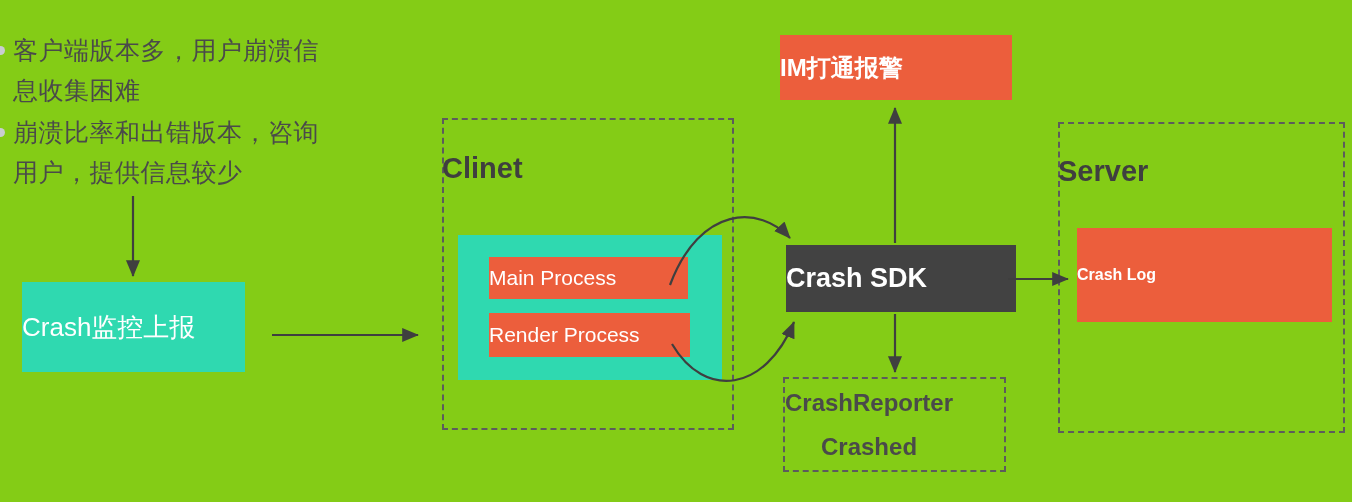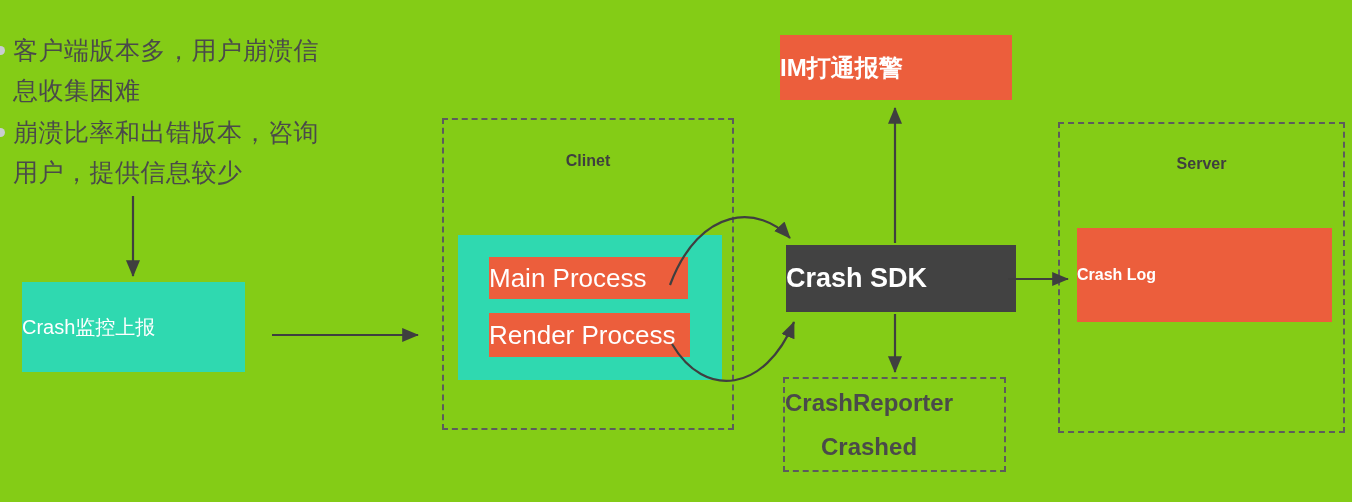--- a/index.html
+++ b/index.html
@@ -73,28 +73,27 @@
     background: #424242;
     color: #ffffff;
   }
   .box-dashed {
     border: 2.5px dashed #5c5c5c;
     background: transparent;
   }
 
   .label-group-title {
     position: absolute;
-    font-size: 16px;
+    font-size: 29px;
     font-weight: bold;
     color: #3f3f3f;
-    text-align: center;
   }
 
-  .t-crash-monitor { font-size: 20px; font-weight: normal; }
-  .t-process       { font-size: 26px; font-weight: normal; }
+  .t-crash-monitor { font-size: 26px; font-weight: normal; }
+  .t-process       { font-size: 21px; font-weight: normal; }
   .t-crash-sdk     { font-size: 27px; font-weight: bold; margin-left: 11px; }
   .t-crash-log     { font-size: 16px; font-weight: bold; }
   .t-im            { font-size: 24px; font-weight: bold; }
   .t-reporter {
     font-size: 24px;
     font-weight: bold;
     color: #4a4a4a;
     line-height: 44px;
     white-space: pre-line;
   }

